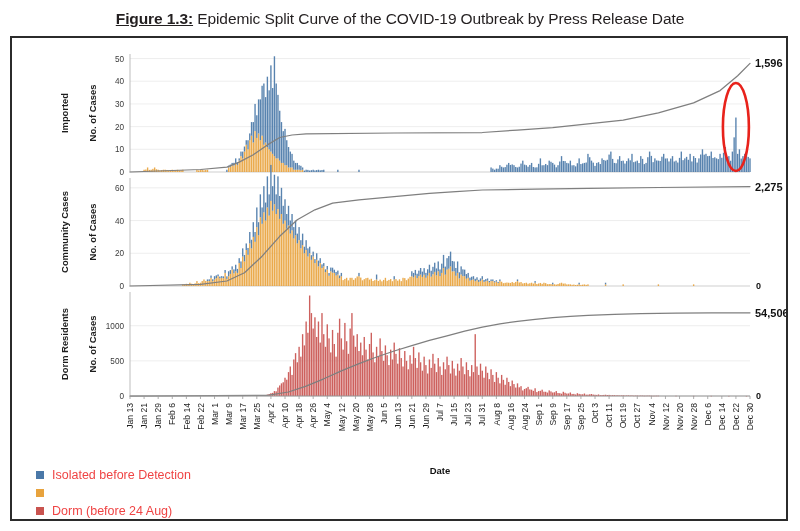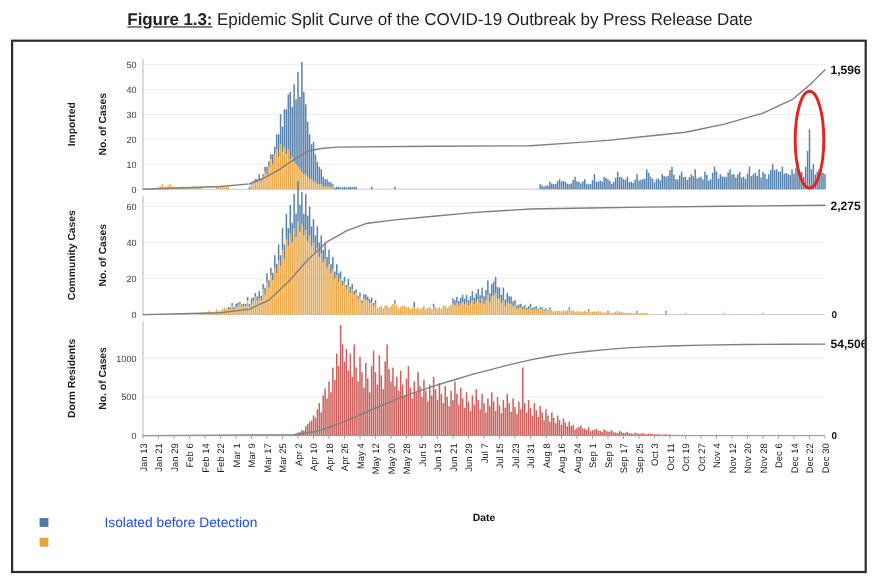--- a/index.html
+++ b/index.html
@@ -18,21 +18,21 @@
   .chart-frame{
     position:absolute;left:10px;top:36px;width:778px;height:485px;
     border:2px solid #2b2b2b;background:#ffffff;box-sizing:border-box;
   }
   .chart-svg{display:block;}
   .legend{
     position:absolute;left:24px;top:428px;
   }
   .legend-row{display:flex;align-items:center;height:18px;}
   .legend-swatch{width:8px;height:8px;margin-right:8px;flex:0 0 auto;}
-  .legend-label{font-size:12.5px;color:#1d4ed8;margin-left:43px;}
+  .legend-label{font-size:12.5px;color:#ef4444;}
   text{font-family:"Liberation Sans","DejaVu Sans",sans-serif;}
   .tick-lbl{font-size:8.2px;fill:#3b3b3b;}
   .xtick-lbl{font-size:8.6px;fill:#1d1d1d;}
   .axis-ttl{font-size:9.4px;fill:#1d1d1d;font-weight:bold;}
   .panel-ttl{font-size:9.4px;fill:#1d1d1d;font-weight:bold;}
   .annot{font-size:11px;fill:#111111;font-weight:bold;}
   .annot-sm{font-size:7.5px;fill:#111111;}
   .xaxis-name{font-size:9.5px;fill:#111111;font-weight:bold;}
 </style>
 </head>
@@ -1076,14 +1076,18 @@
     </svg>
 
   <div class="legend">
     <div class="legend-row">
       <span class="legend-swatch" style="background:#4a78a8"></span>
       <span class="legend-label">Isolated before Detection</span>
     </div>
     <div class="legend-row">
       <span class="legend-swatch" style="background:#e8a33d"></span>
     </div>
+    <div class="legend-row">
+      <span class="legend-swatch" style="background:#c9534f"></span>
+      <span class="legend-label">Dorm (before 24 Aug)</span>
+    </div>
   </div>
 </div>
 
 </body></html>

